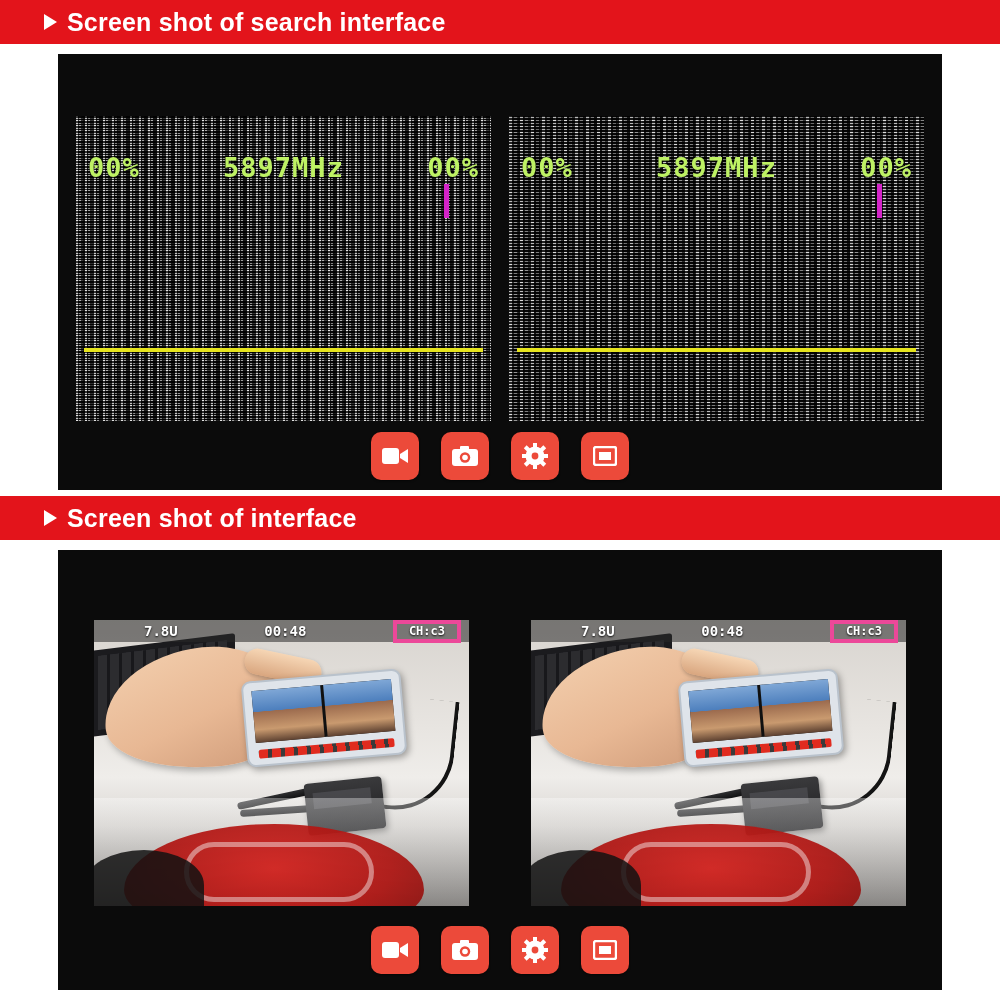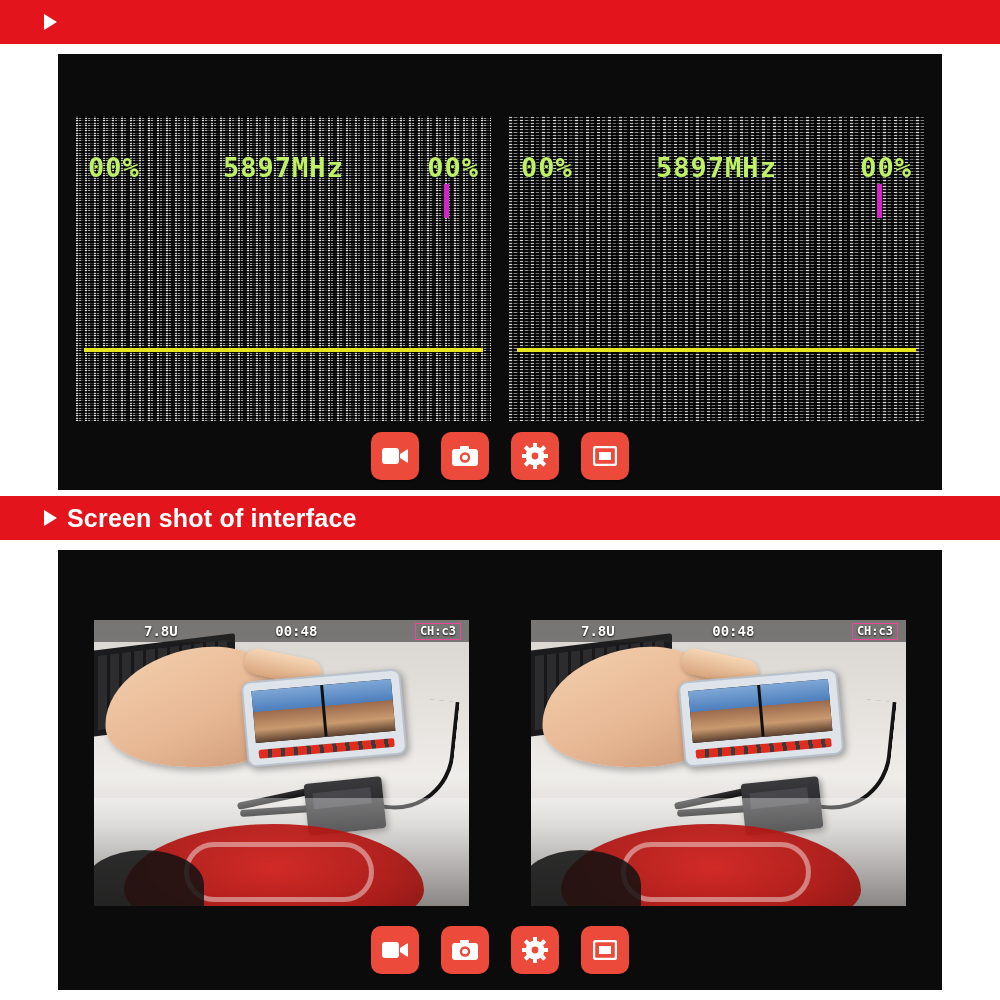--- a/index.html
+++ b/index.html
@@ -356,22 +356,22 @@
     justify-content: space-between;
     padding: 0 8px;
     box-sizing: border-box;
     color: #ffffff;
     font-family: "DejaVu Sans Mono", monospace;
     font-size: 14px;
     font-weight: bold;
     text-shadow: 0 1px 2px rgba(0,0,0,0.9);
   }
   .cap-osd .ch {
-    border: 1px solid #ec4899;
-    padding: 0 4px;
+    border: 4px solid #ec4899;
+    padding: 0 12px;
     font-size: 12px;
     line-height: 15px;
   }
   .cap-osd .volt { margin-left: 42px; }
 
   
   .toolbar {
     position: absolute;
     left: 0;
     width: 100%;
@@ -395,20 +395,21 @@
   }
   .tbtn svg { display: block; }
 </style>
 </head>
 <body>
 
 <div class="page">
 
   <div class="section-bar" id="bar-search">
     <div class="tri"></div>
+    <div class="title">Screen shot of search interface</div>
   </div>
 
   <div class="panel" id="panel-search">
 
     <div class="views">
 
       <div class="view">
         <div class="noise"></div>
         <div class="osd-row">
           <span>00%</span>

